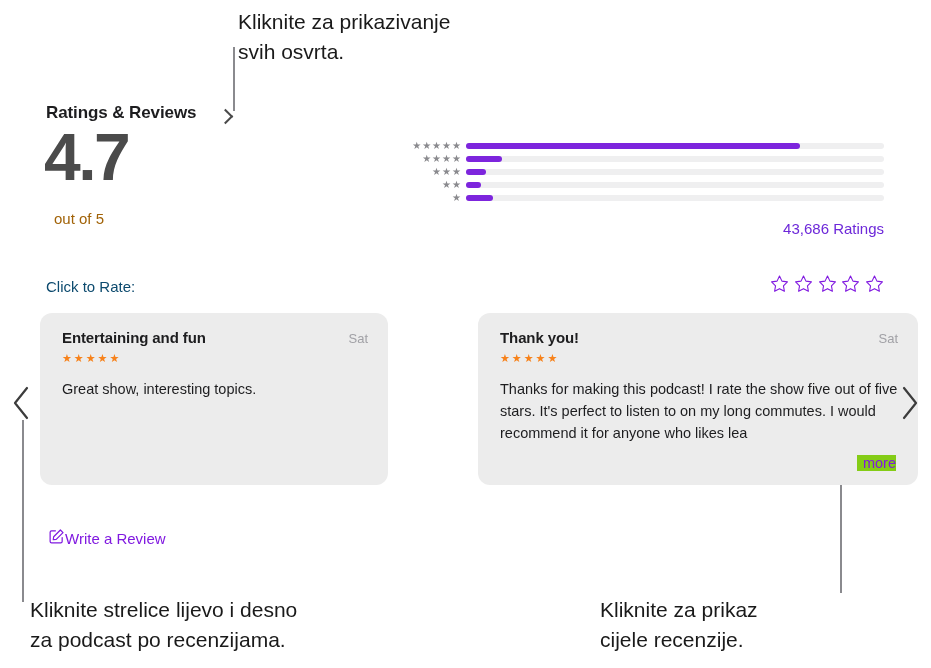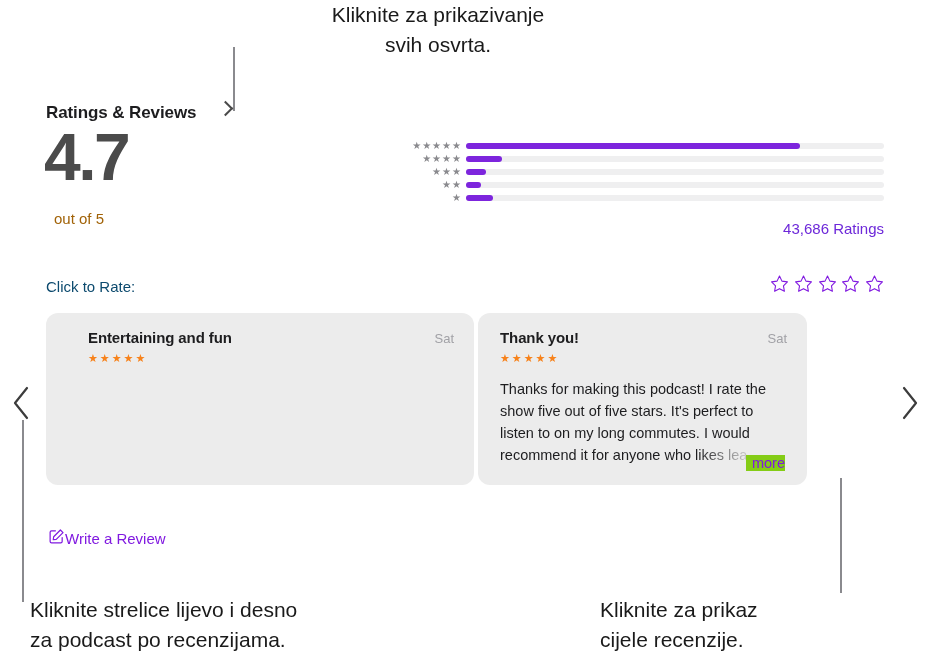--- a/index.html
+++ b/index.html
@@ -20,43 +20,43 @@
 
   
   .callout {
     font-size: 21px;
     line-height: 30px;
     color: #1a1a1a;
     font-family: "Liberation Sans", sans-serif;
     white-space: pre-line;
   }
   #callout-top {
-    left: 238px; top: 0px; width: 400px;
-    text-align: center;
+    left: 238px; top: 7px; width: 400px;
+    text-align: left;
   }
   #callout-bottom-left {
     left: 30px; top: 595px; width: 420px;
     text-align: left;
   }
   #callout-bottom-right {
     left: 600px; top: 595px; width: 270px;
     text-align: left;
   }
   .leader {
     background: #8a8a8e;
     width: 2px;
   }
   #leader-top { left: 233px; top: 47px; height: 64px; }
   #leader-left { left: 22px; top: 420px; height: 182px; }
   #leader-right { left: 840px; top: 478px; height: 115px; }
 
   
   #ratings-header {
     left: 46px; top: 103px;
-    display: flex; align-items: flex-start; gap: 24px;
+    display: flex; align-items: flex-end; gap: 24px;
     cursor: pointer;
   }
   #ratings-header .title {
     font-size: 17px;
     font-weight: bold;
     letter-spacing: -0.1px;
     color: #1d1d1f;
   }
   .chev {
     display: inline-block;
@@ -137,22 +137,22 @@
 
   
   .review-card {
     position: absolute;
     top: 313px;
     height: 172px;
     background: #ececec;
     border-radius: 12px;
     overflow: hidden;
   }
-  #review-card-0 { left: 46px; width: 408px; padding-left: 20px; }
-  #review-card-1 { left: 478px; width: 329px; }
+  #review-card-0 { left: 40px; width: 348px; }
+  #review-card-1 { left: 478px; width: 440px; }
 
   .rc-head {
     position: relative;
     margin: 16px 20px 0 22px;
     display: flex;
     align-items: baseline;
     justify-content: space-between;
   }
   .rc-title {
     font-size: 15px;
@@ -307,20 +307,21 @@
       </svg>
   </span>
 </div>
 
 <div class="review-card" id="review-card-0">
   <div class="rc-head">
     <span class="rc-title">Entertaining and fun</span>
     <span class="rc-date">Sat</span>
   </div>
   <div class="rc-stars">★★★★★</div>
+  <div class="rc-body">Great show, interesting topics.</div>
 </div>
 
 <div class="review-card" id="review-card-1">
   <div class="rc-head">
     <span class="rc-title">Thank you!</span>
     <span class="rc-date">Sat</span>
   </div>
   <div class="rc-stars">★★★★★</div>
   <div class="rc-body">Thanks for making this podcast! I rate the show five out of five stars. It's perfect to listen to on my long commutes. I would recommend it for anyone who likes lea</div>
   <div class="fade-mask"></div>

